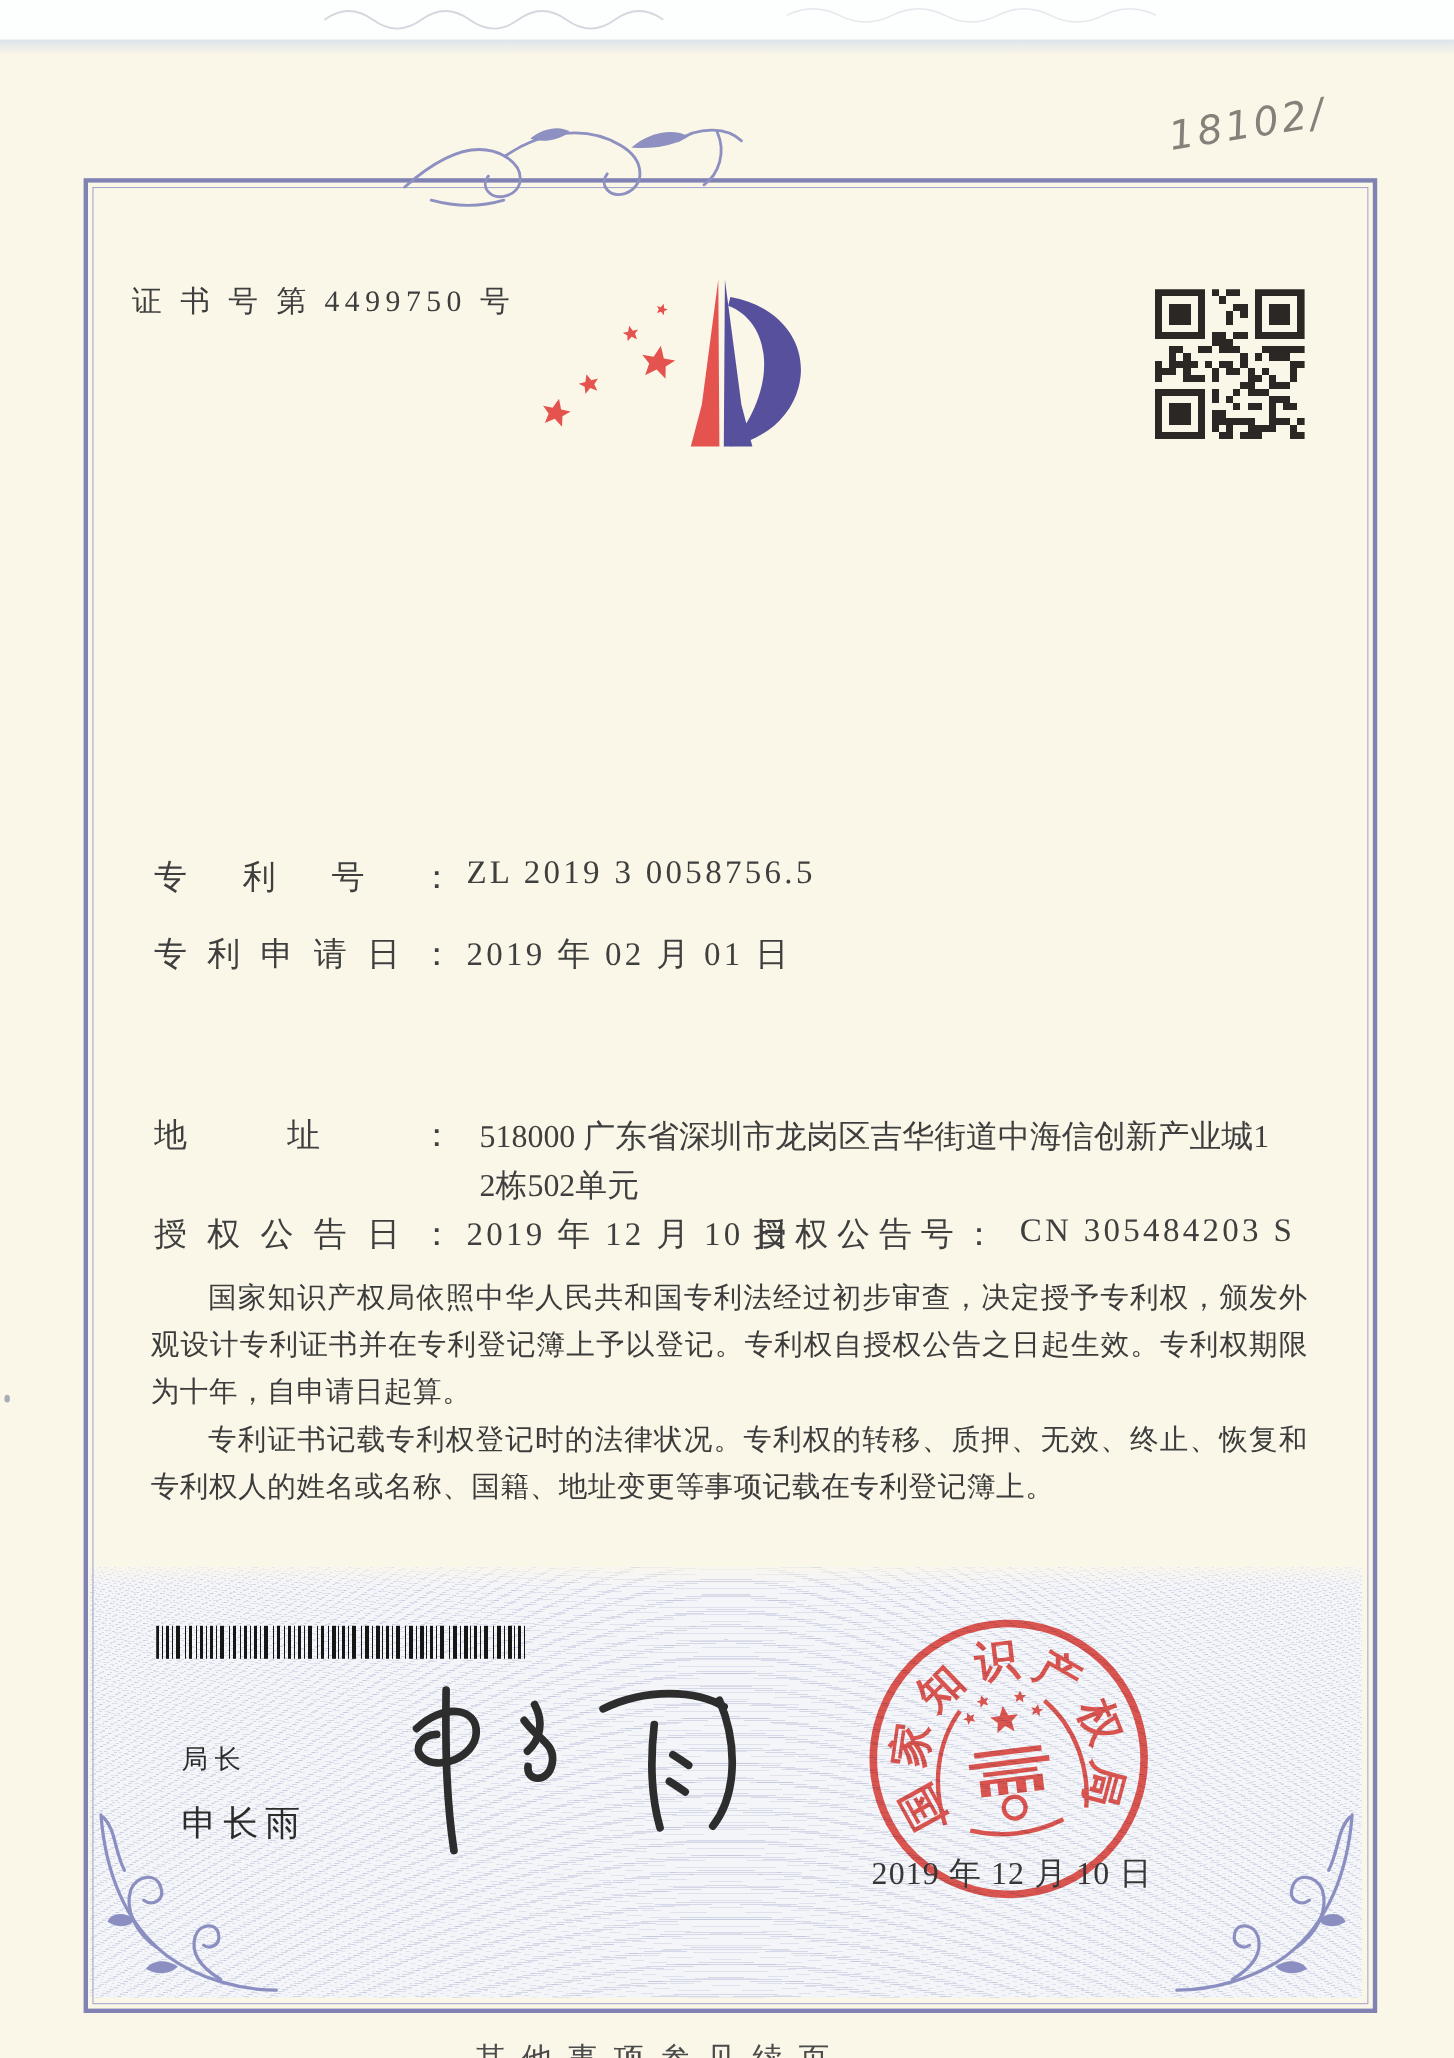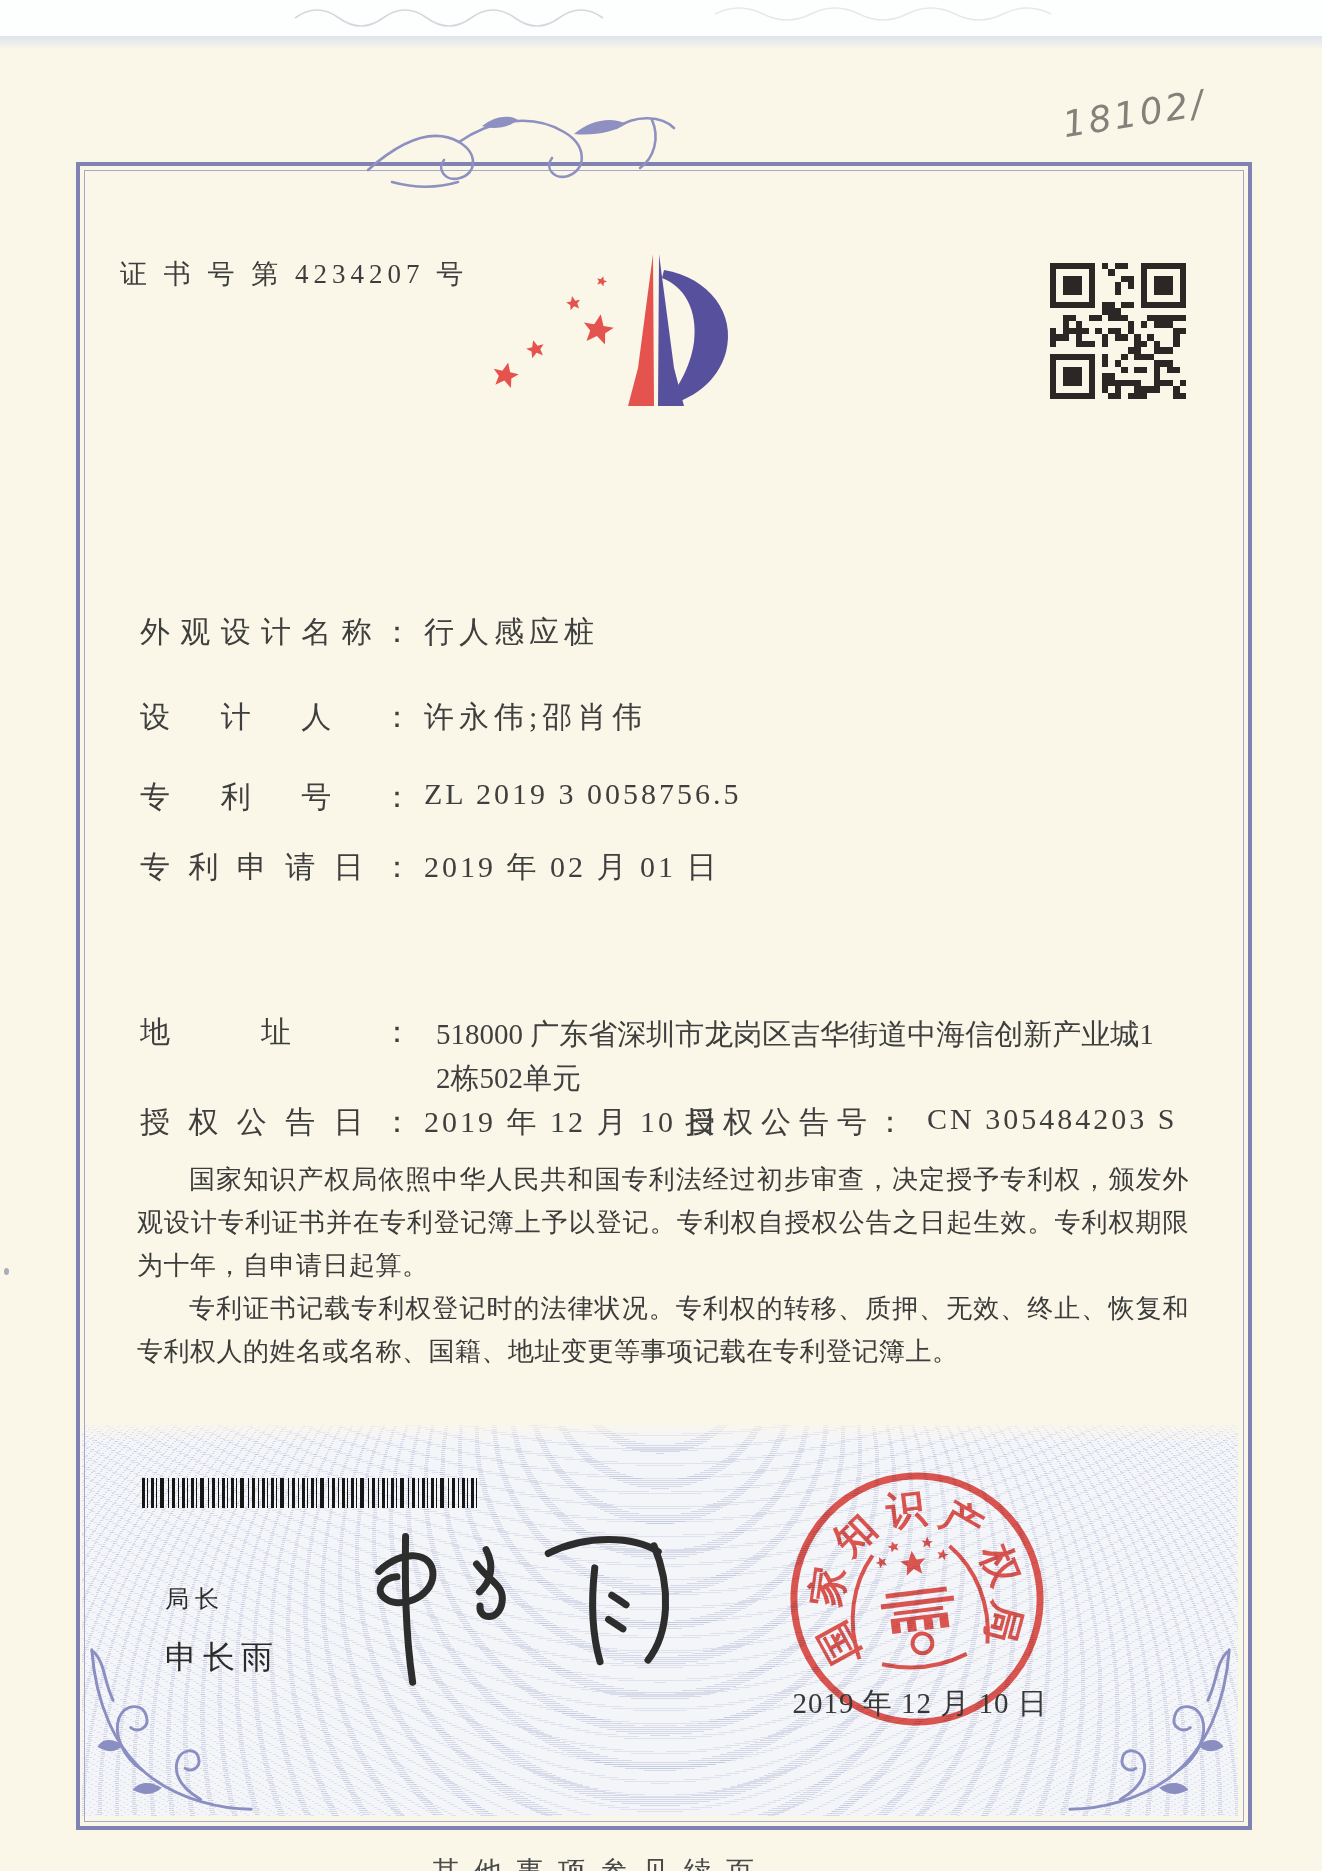--- a/index.html
+++ b/index.html
@@ -122,21 +122,21 @@
       <path d="M120,132 C140,118 150,96 144,78 C138,64 120,62 116,76 C112,88 124,94 132,88"></path>
       <path d="M60,162 C80,150 88,136 84,122 C80,110 64,108 62,120 C60,130 70,134 76,130"></path>
       <path d="M150,60 C160,40 158,22 170,10"></path>
     </g>
     <g fill="#8b8ec0">
       <path d="M100,150 C112,142 124,144 130,152 C120,158 108,158 100,150 Z"></path>
       <path d="M140,106 C152,98 162,100 166,108 C156,114 146,114 140,106 Z"></path>
     </g>
   </svg>
 
-  <div class="certno">证 书 号 第 4234207 号</div>
+  <div class="certno">证 书 号 第 4499750 号</div>
 
   <svg class="logo" viewBox="0 0 272 166">
     <defs>
       <symbol id="star" viewBox="-10 -10 20 20">
         <polygon points="0,-10 2.94,-3.09 9.51,-3.09 4.76,1.18 5.88,8.09 0,3.8 -5.88,8.09 -4.76,1.18 -9.51,-3.09 -2.94,-3.09"></polygon>
       </symbol>
     </defs>
     <g fill="#e5534f">
       <use href="#star" x="118" y="28" width="11" height="11" transform="rotate(18 124 34)"></use>
       <use href="#star" x="88" y="48" width="15" height="15" transform="rotate(-12 95 55)"></use>
@@ -159,26 +159,20 @@
         <path fill-rule="evenodd" d="M14,0h7v7h-7z M15,1v5h5v-5z"></path>
         <rect x="16" y="2" width="3" height="3"></rect>
         <path fill-rule="evenodd" d="M0,14h7v7h-7z M1,15v5h5v-5z"></path>
         <rect x="2" y="16" width="3" height="3"></rect>
         <path id="qr-mods" d="M8,0h1v1h-1zM10,0h1v1h-1zM11,0h1v1h-1zM9,1h1v1h-1zM11,2h1v1h-1zM12,2h1v1h-1zM10,3h1v1h-1zM12,3h1v1h-1zM10,4h1v1h-1zM8,6h1v1h-1zM9,6h1v1h-1zM11,6h1v1h-1zM12,6h1v1h-1zM8,7h1v1h-1zM9,7h1v1h-1zM10,7h1v1h-1zM2,8h1v1h-1zM3,8h1v1h-1zM6,8h1v1h-1zM7,8h1v1h-1zM9,8h1v1h-1zM10,8h1v1h-1zM11,8h1v1h-1zM15,8h1v1h-1zM16,8h1v1h-1zM17,8h1v1h-1zM18,8h1v1h-1zM19,8h1v1h-1zM20,8h1v1h-1zM2,9h1v1h-1zM4,9h1v1h-1zM12,9h1v1h-1zM14,9h1v1h-1zM16,9h1v1h-1zM17,9h1v1h-1zM18,9h1v1h-1zM0,10h1v1h-1zM2,10h1v1h-1zM3,10h1v1h-1zM4,10h1v1h-1zM5,10h1v1h-1zM7,10h1v1h-1zM9,10h1v1h-1zM10,10h1v1h-1zM12,10h1v1h-1zM19,10h1v1h-1zM20,10h1v1h-1zM0,11h1v1h-1zM1,11h1v1h-1zM2,11h1v1h-1zM4,11h1v1h-1zM8,11h1v1h-1zM10,11h1v1h-1zM11,11h1v1h-1zM13,11h1v1h-1zM15,11h1v1h-1zM19,11h1v1h-1zM0,12h1v1h-1zM4,12h1v1h-1zM5,12h1v1h-1zM6,12h1v1h-1zM8,12h1v1h-1zM13,12h1v1h-1zM14,12h1v1h-1zM16,12h1v1h-1zM19,12h1v1h-1zM12,13h1v1h-1zM13,13h1v1h-1zM16,13h1v1h-1zM17,13h1v1h-1zM18,13h1v1h-1zM8,14h1v1h-1zM11,14h1v1h-1zM13,14h1v1h-1zM14,14h1v1h-1zM15,14h1v1h-1zM8,15h1v1h-1zM10,15h1v1h-1zM16,15h1v1h-1zM17,15h1v1h-1zM18,15h1v1h-1zM11,16h1v1h-1zM13,16h1v1h-1zM14,16h1v1h-1zM16,16h1v1h-1zM18,16h1v1h-1zM19,16h1v1h-1zM8,17h1v1h-1zM9,17h1v1h-1zM16,17h1v1h-1zM8,18h1v1h-1zM9,18h1v1h-1zM10,18h1v1h-1zM11,18h1v1h-1zM12,18h1v1h-1zM13,18h1v1h-1zM16,18h1v1h-1zM17,18h1v1h-1zM18,18h1v1h-1zM20,18h1v1h-1zM8,19h1v1h-1zM10,19h1v1h-1zM13,19h1v1h-1zM14,19h1v1h-1zM15,19h1v1h-1zM16,19h1v1h-1zM19,19h1v1h-1zM9,20h1v1h-1zM10,20h1v1h-1zM12,20h1v1h-1zM13,20h1v1h-1zM14,20h1v1h-1zM19,20h1v1h-1zM20,20h1v1h-1z"></path>
       </g>
     </svg>
   </div>
 
 
-  <div class="field-row" style="top:612px">
-    <span class="f-label">外观设计名称：</span><span class="f-value">行人感应桩</span>
-  </div>
-  <div class="field-row" style="top:697px">
-    <span class="f-label">设计人：</span><span class="f-value">许永伟;邵肖伟</span>
-  </div>
   <div class="field-row" style="top:777px">
     <span class="f-label">专利号：</span><span class="f-value num">ZL 2019 3 0058756.5</span>
   </div>
   <div class="field-row" style="top:847px">
     <span class="f-label">专利申请日：</span><span class="f-value num">2019 年 02 月 01 日</span>
   </div>
   <div class="field-row" style="top:1012px">
     <span class="f-label">地址：</span><span class="f-value addr">518000 广东省深圳市龙岗区吉华街道中海信创新产业城1
 2栋502单元</span>
   </div>

